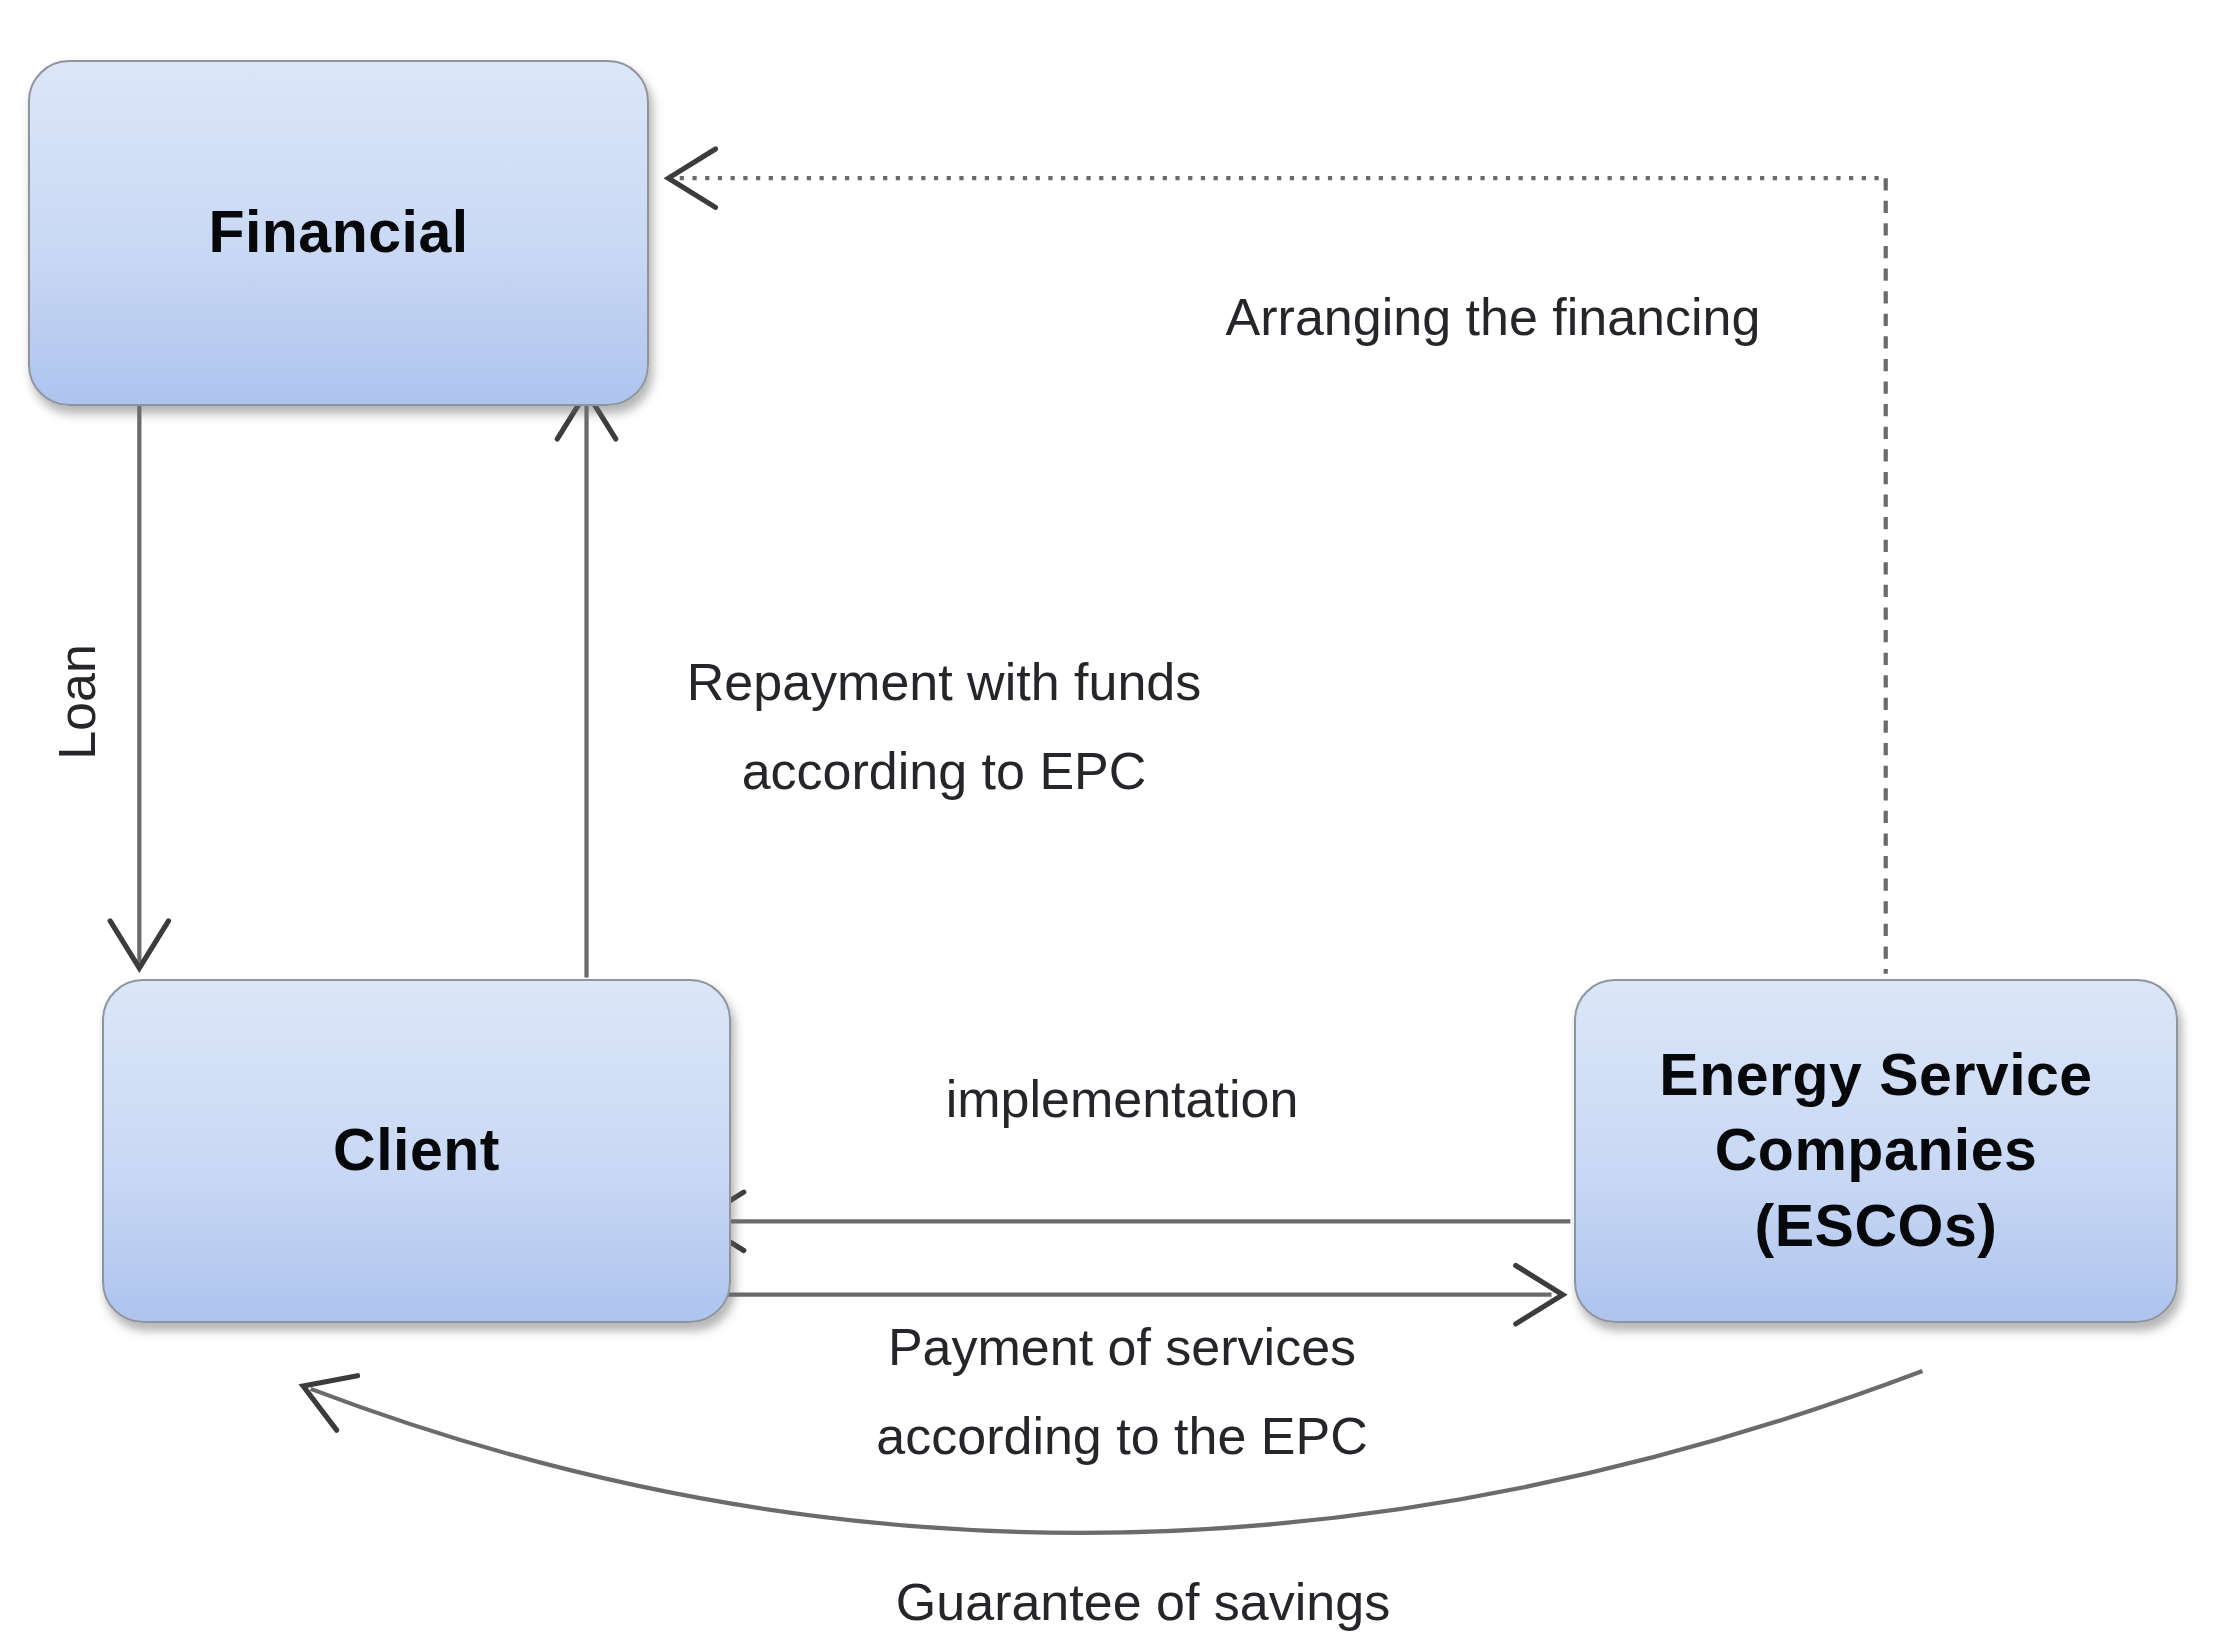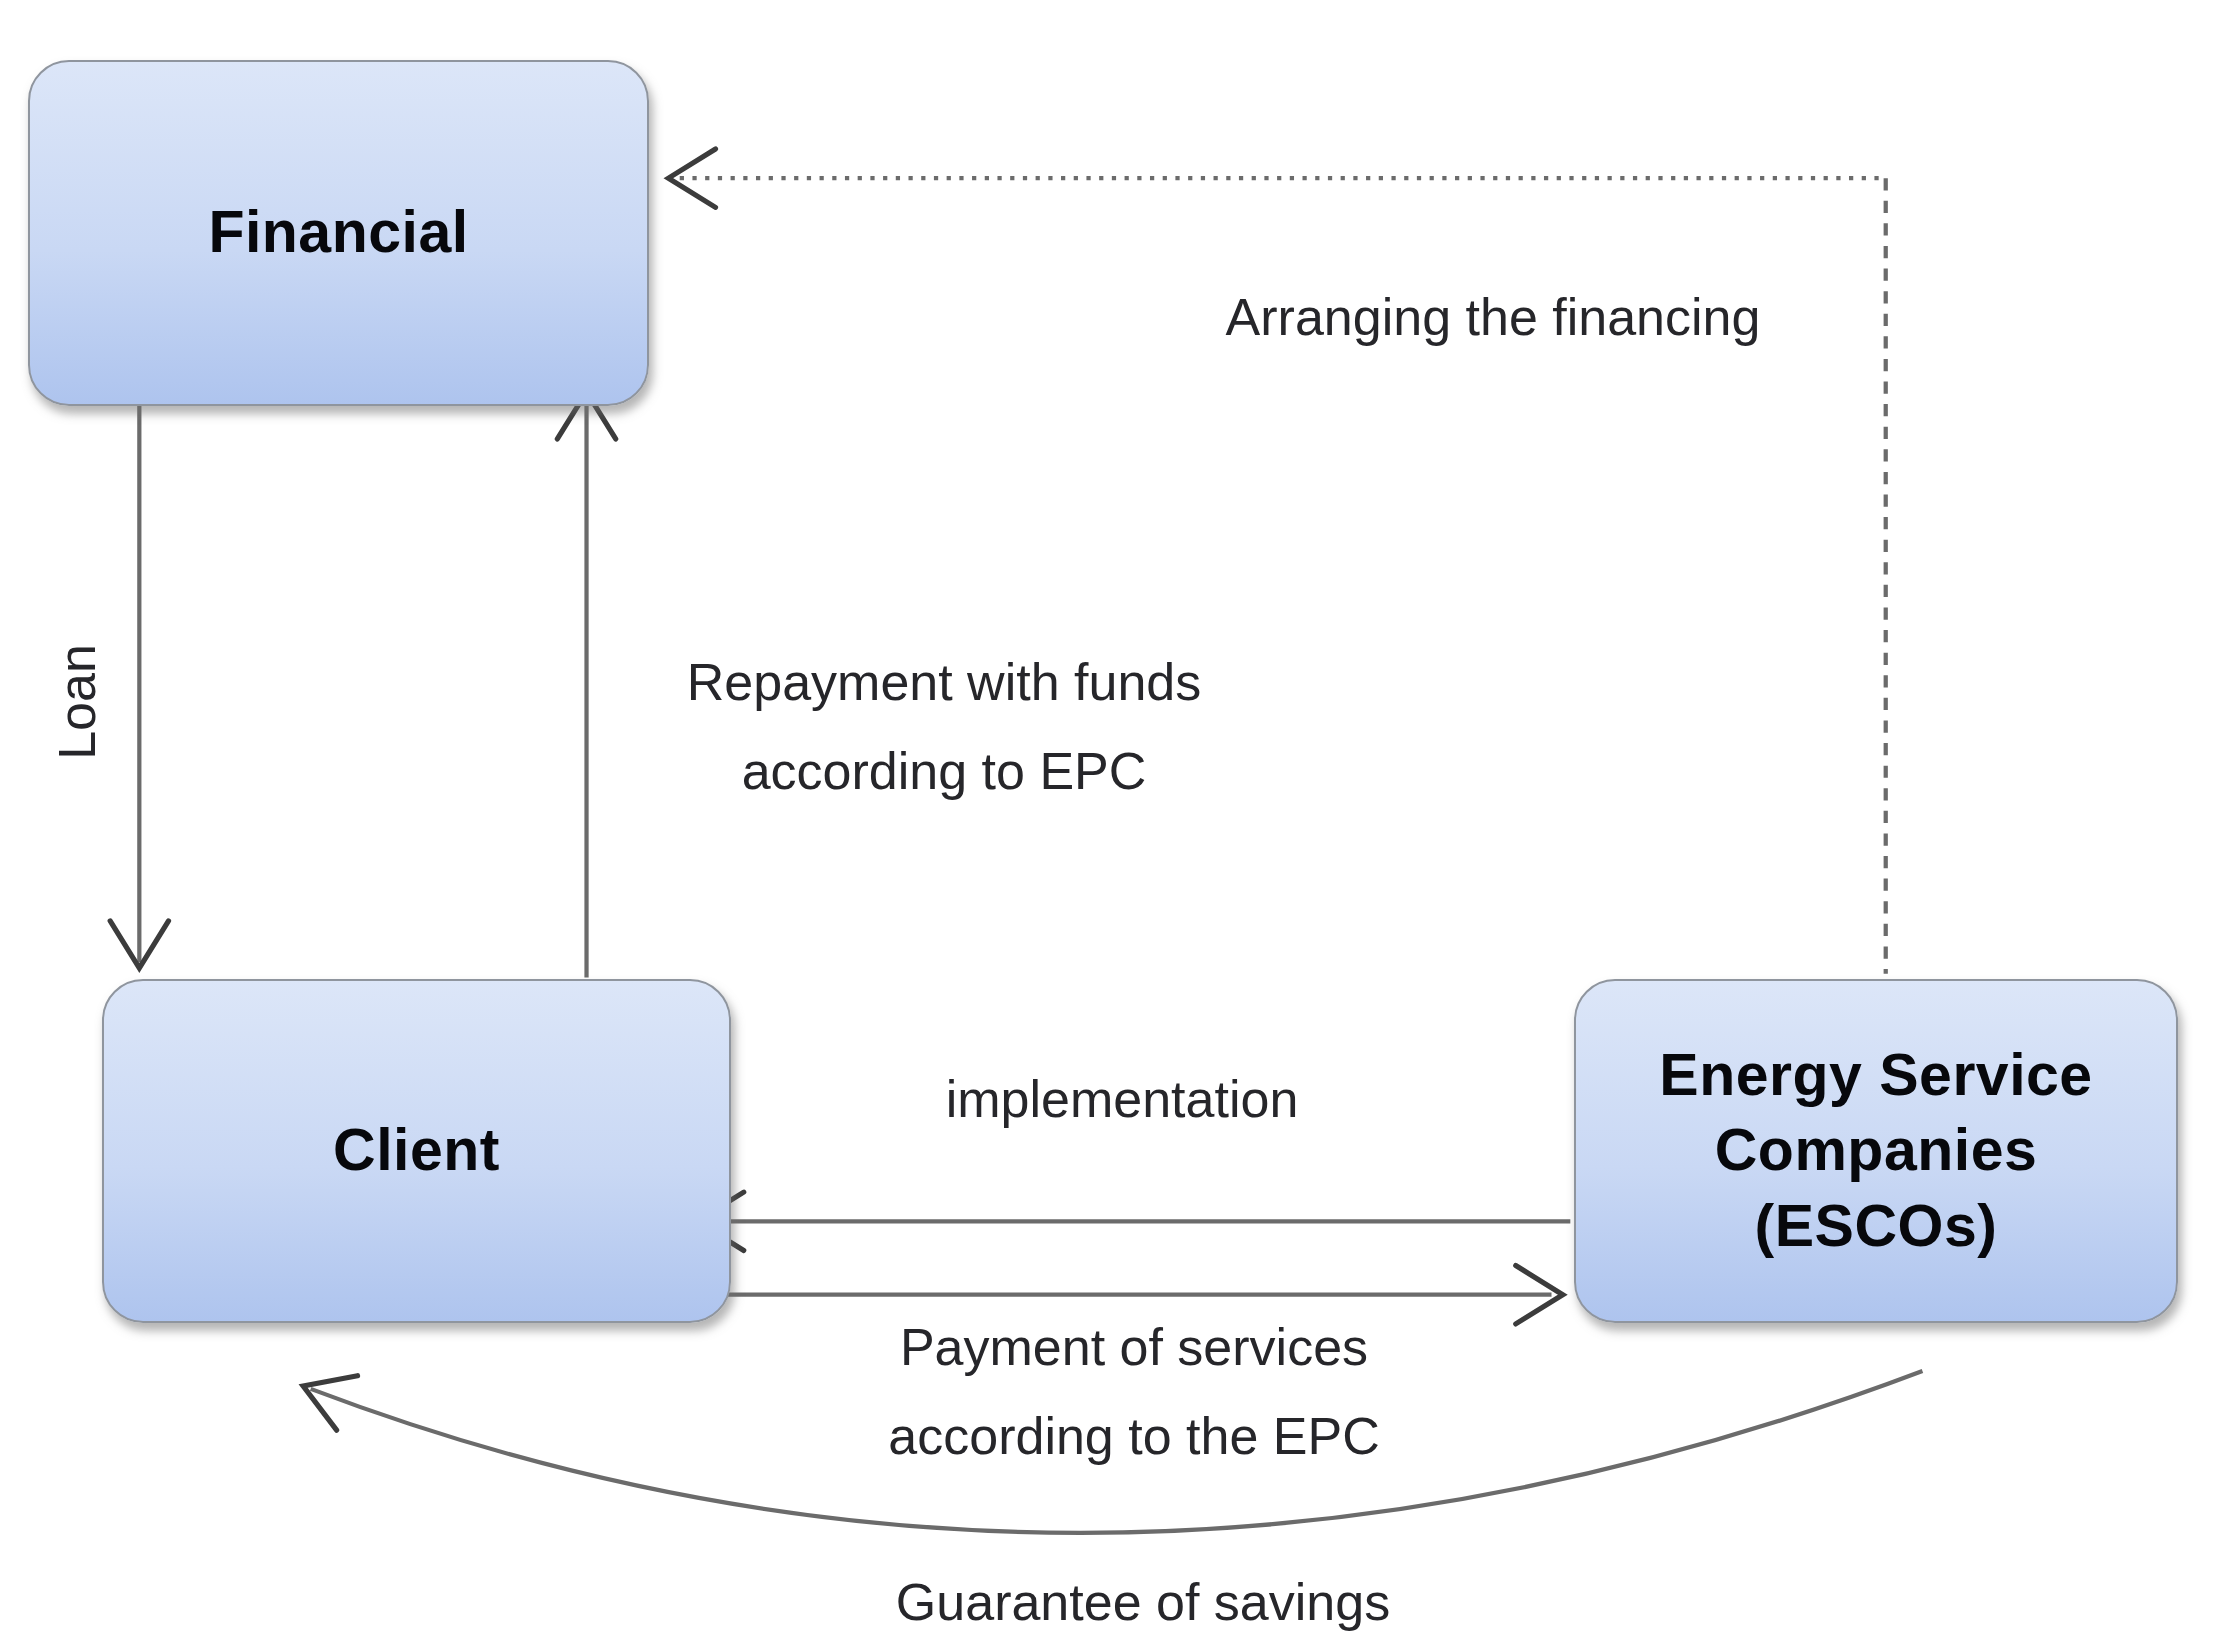--- a/index.html
+++ b/index.html
@@ -44,21 +44,21 @@
   .edge-label.rotated{
     transform:translate(-50%,-50%) rotate(-90deg);
   }
   #node-fi{left:28px;top:23.5px;width:621px;height:346px;margin-top:36px;}
   #node-client{left:66px;top:979px;width:629px;height:344px;margin-left:36px;}
   #node-escos{left:1574px;top:979px;width:604px;height:344px;}
   #lbl-loan{left:78px;top:702px;}
   #lbl-repayment{left:944px;top:727px;}
   #lbl-arranging{left:1493px;top:318px;}
   #lbl-project{left:1122px;top:1100px;}
-  #lbl-payment{left:1122px;top:1392px;margin-left:12px;}
+  #lbl-payment{left:1122px;top:1392px;}
   #lbl-guarantee{left:1143px;top:1603px;}
 </style>
 </head>
 <body>
 
 <div class="stage">
 
   <svg class="arrows" width="2219" height="1648" viewBox="0 0 2357 1750">
     <g stroke="var(--line,#6b6b6b)" stroke-width="4.5" fill="none">
       <path d="M148 394 L148 1022"></path>

